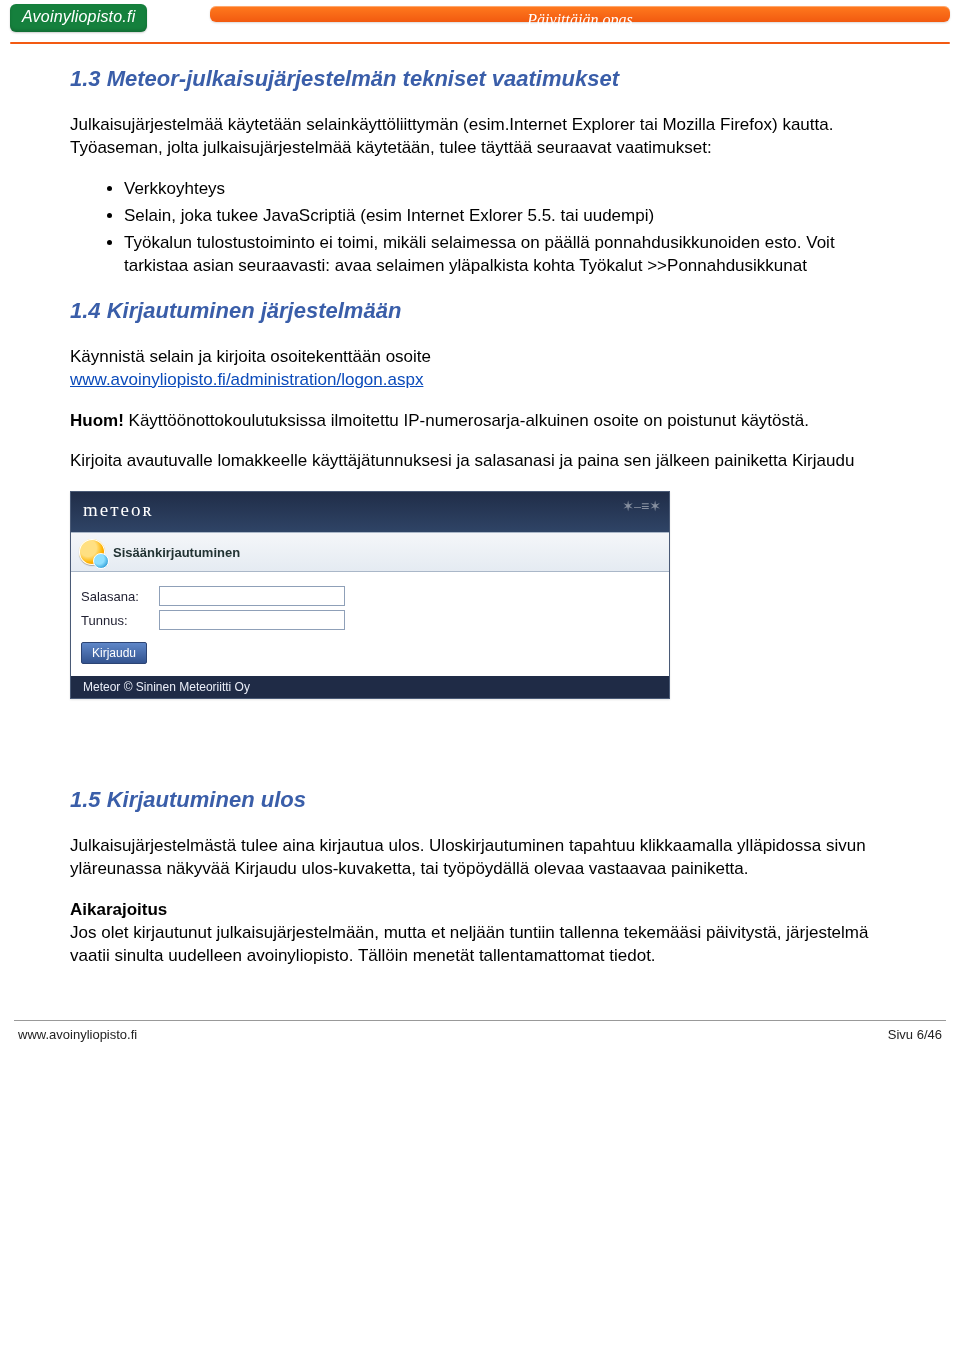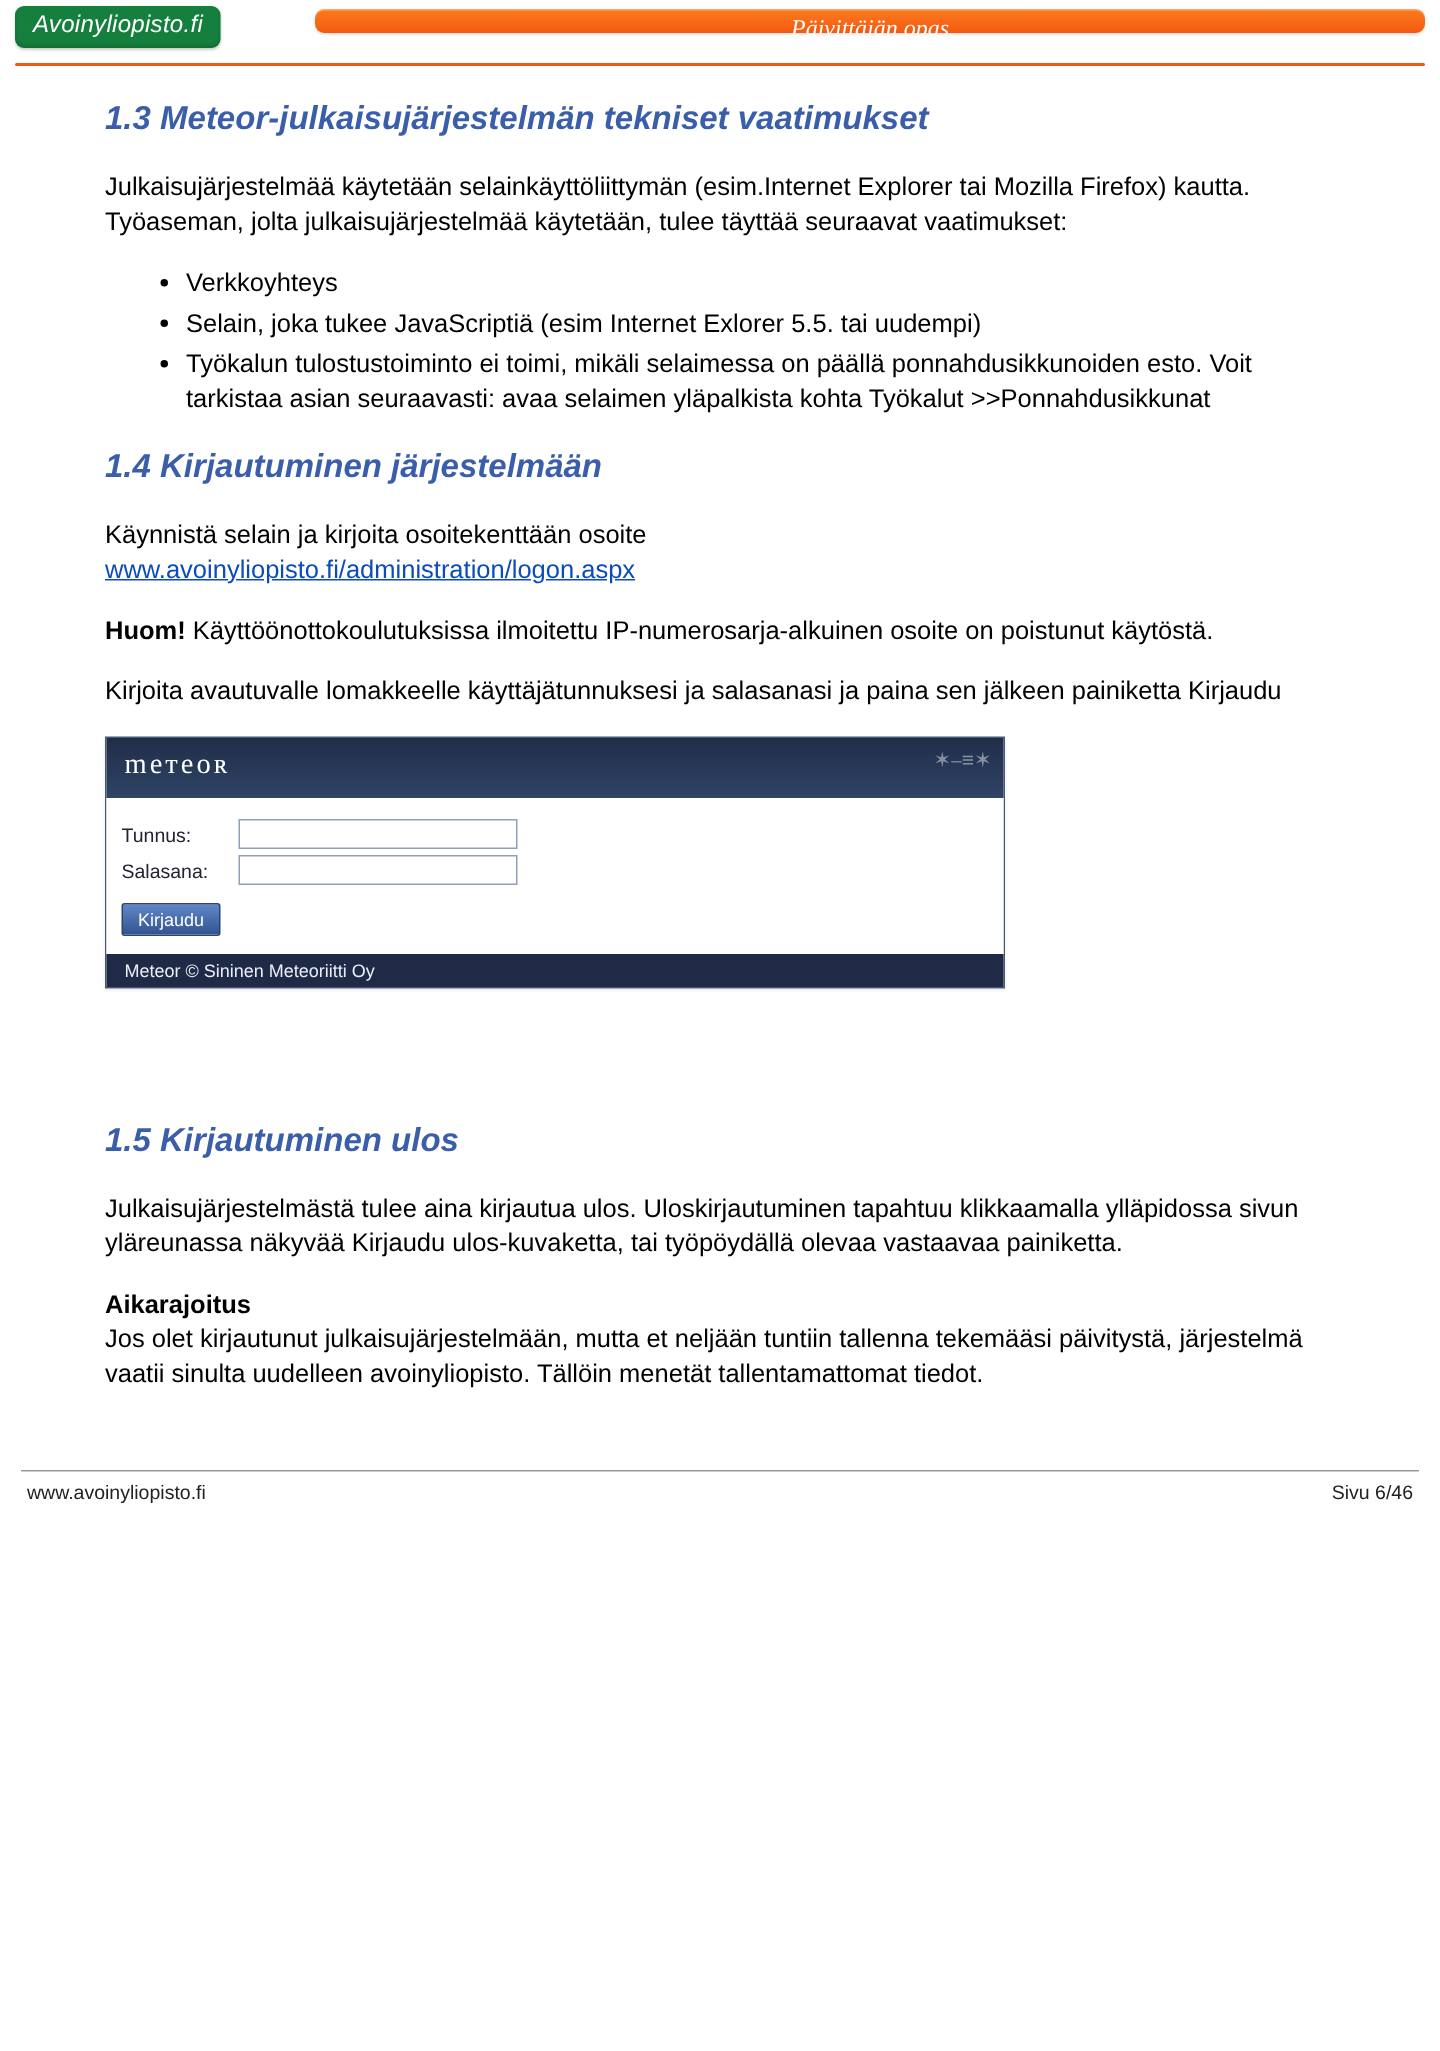--- a/index.html
+++ b/index.html
@@ -198,28 +198,32 @@
     <span class="strong">Huom!</span><span> Käyttöönottokoulutuksissa ilmoitettu IP-numerosarja-alkuinen osoite on poistunut käytöstä.</span>
   </p>
 
   <p>Kirjoita avautuvalle lomakkeelle käyttäjätunnuksesi ja salasanasi ja paina sen jälkeen painiketta Kirjaudu</p>
 
   <div class="login-app">
     <div class="bar1">
       <div class="meteor-word">meтeoʀ</div>
       <div class="bar1-deco">✶⎯≡✶</div>
     </div>
+    <div class="bar2">
+      <div class="usericon"></div>
+      <span>Sisäänkirjautuminen</span>
+    </div>
     <div class="form-area">
+      <div class="row">
+        <label>Salasana:</label>
+        <input type="password" style="">
+      </div>
       <div class="row">
         <label>Tunnus:</label>
         <input type="text" style="">
-      </div>
-      <div class="row">
-        <label>Salasana:</label>
-        <input type="password" style="">
       </div>
       <button class="btn">Kirjaudu</button>
     </div>
     <div class="footer-bar">Meteor © Sininen Meteoriitti Oy</div>
   </div>
 
   <h2 class="section" style="margin-top:88px;">1.5 Kirjautuminen ulos</h2>
 
   <p>Julkaisujärjestelmästä tulee aina kirjautua ulos. Uloskirjautuminen tapahtuu klikkaamalla ylläpidossa sivun yläreunassa näkyvää Kirjaudu ulos-kuvaketta, tai työpöydällä olevaa vastaavaa painiketta.</p>
 

